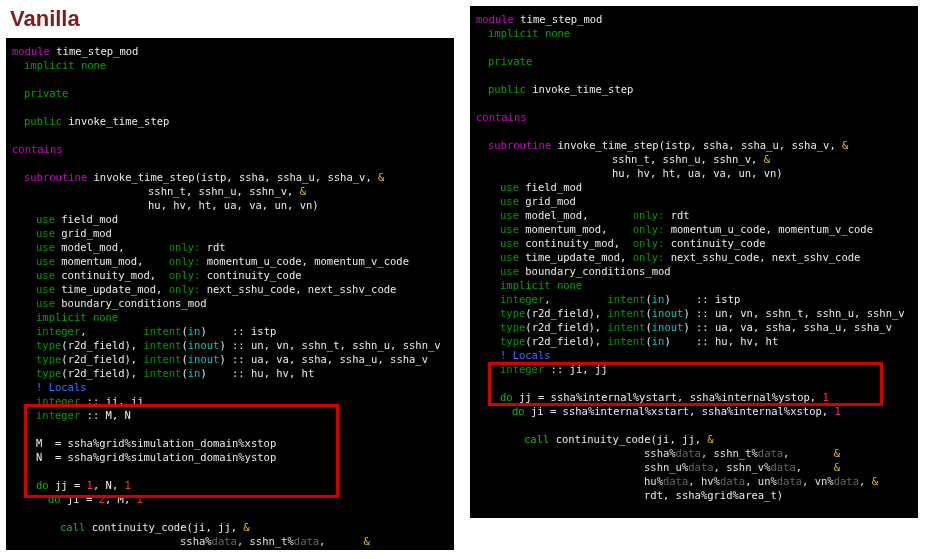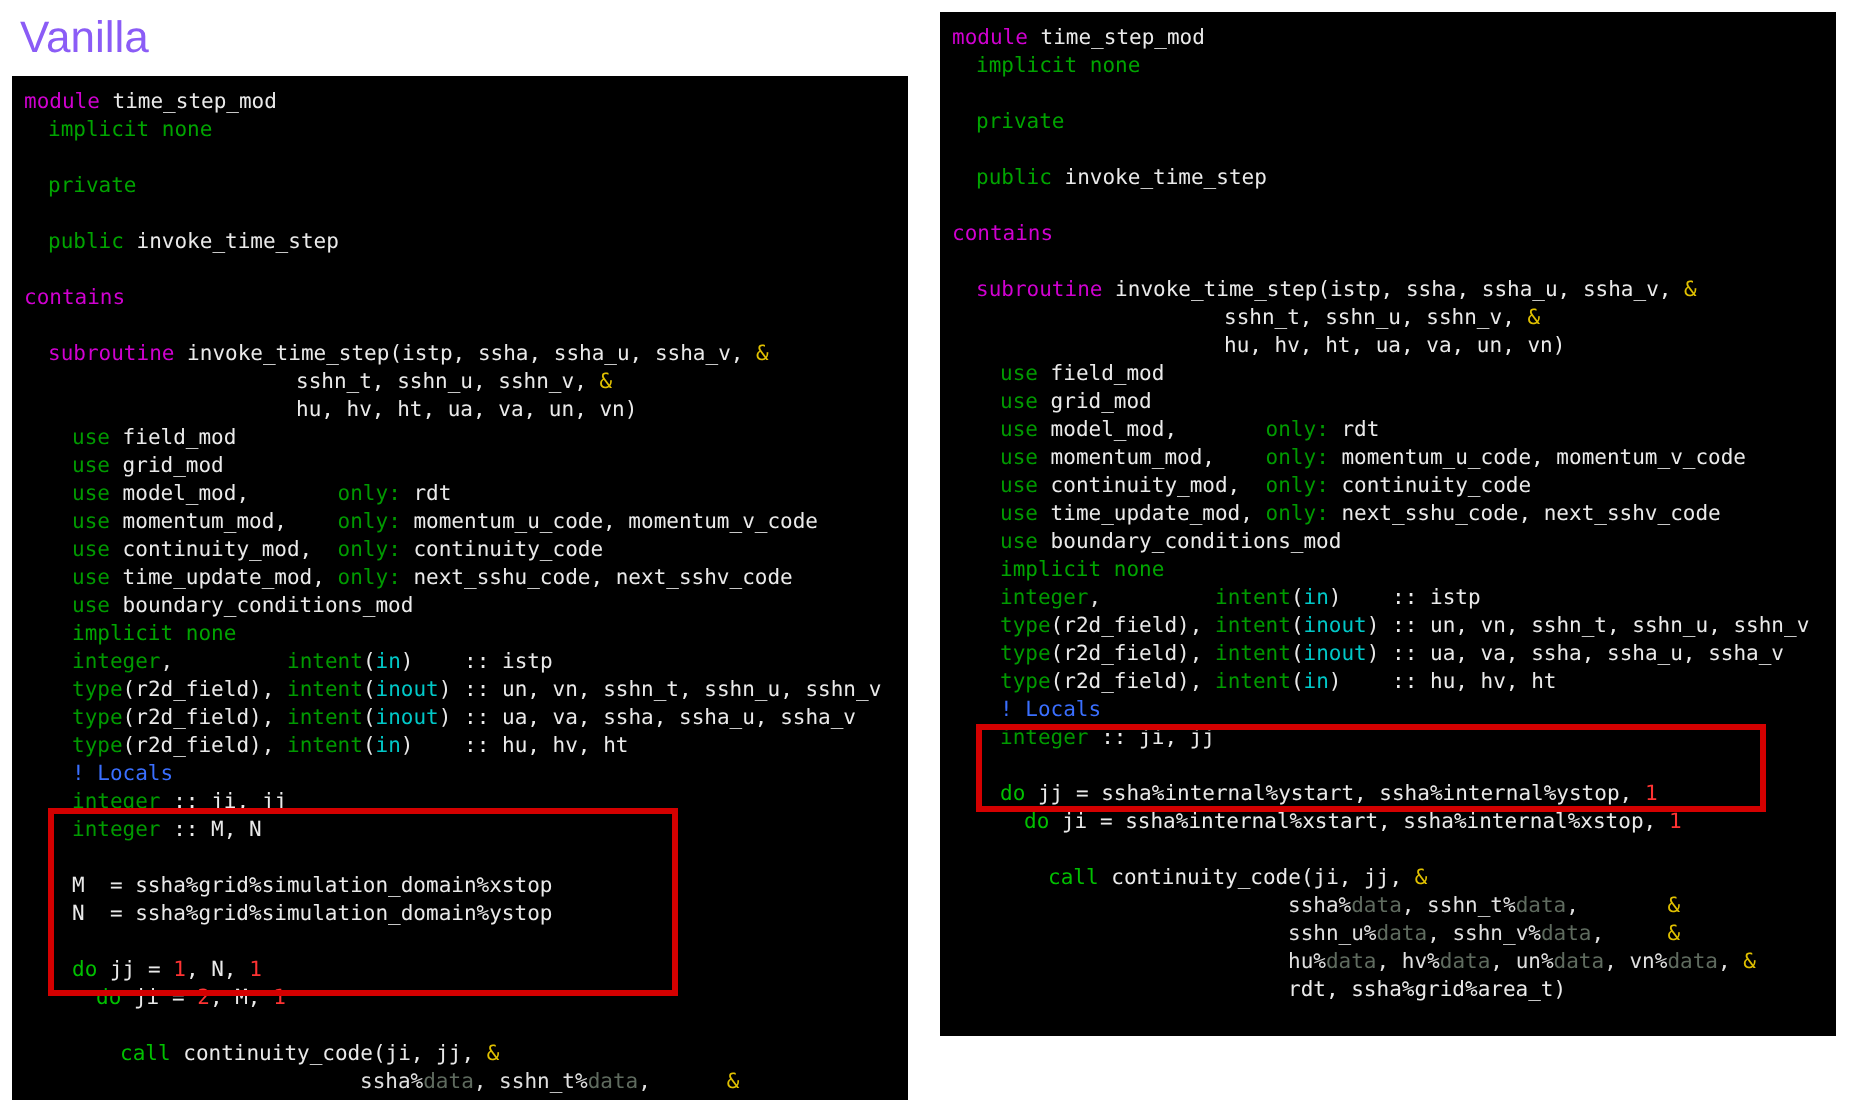--- a/index.html
+++ b/index.html
@@ -15,22 +15,22 @@
     gap: 16px;
     padding: 6px 10px 6px 6px;
     box-sizing: border-box;
   }
   .col {
     flex: 1 1 50%;
     min-width: 0;
   }
   .title {
     font-size: 22px;
-    font-weight: 400;
-    color: #8b5cf6;
+    font-weight: 700;
+    color: #7f1d1d;
     margin: 0 0 6px 4px;
   }
   .code {
     background: #000;
     color: #e8e8e8;
     font-family: Consolas, Menlo, monospace;
     font-size: 10.5px;
     line-height: 14px;
     padding: 6px 6px 8px 6px;
     position: relative;

